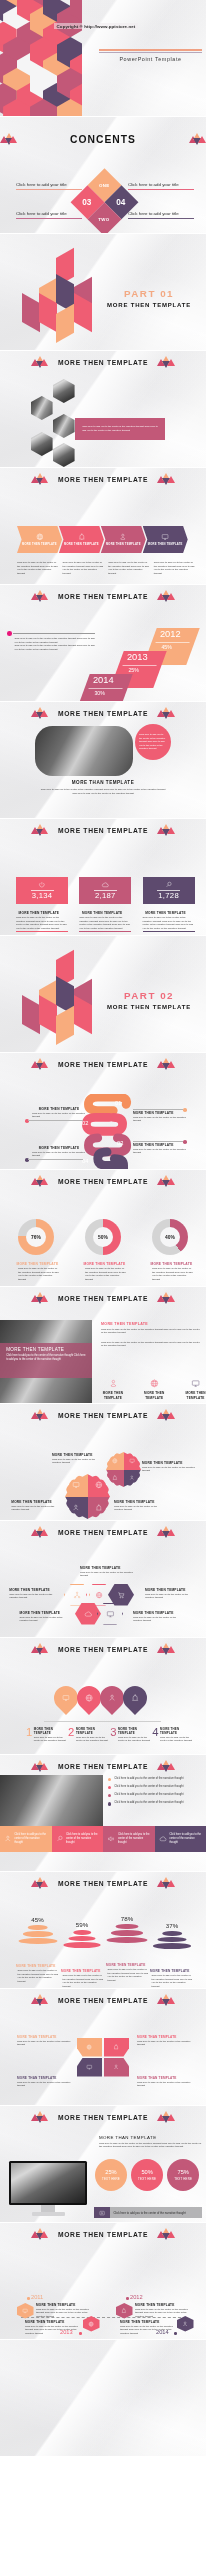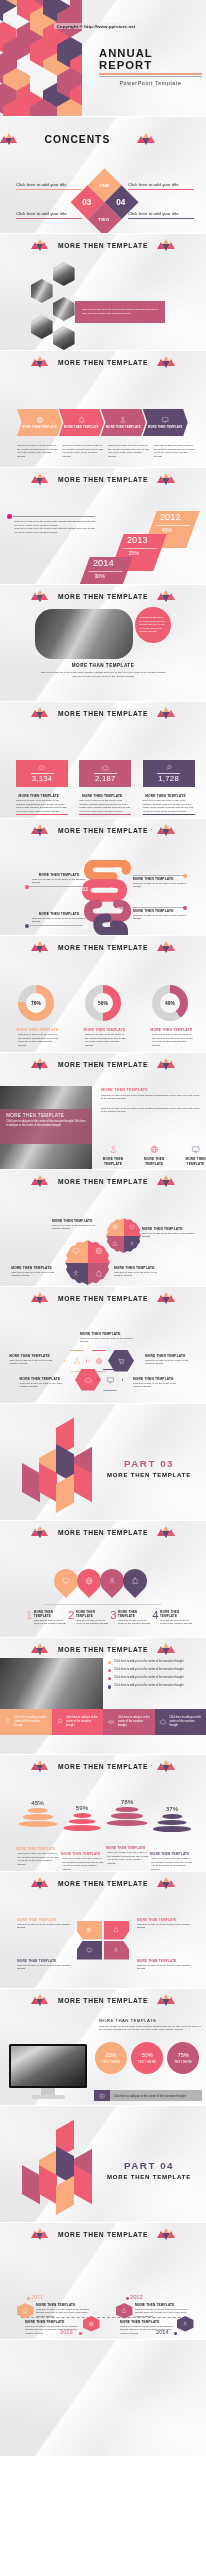--- a/index.html
+++ b/index.html
@@ -52,21 +52,21 @@
     background: rgba(240,235,238,.55); padding:0.5px 2.6px;
   }
   .big-title { position:absolute; left:99px; top:47px; width:103px; }
   .big-title .l1 { font-size:11.3px; font-weight:700; letter-spacing:1px; color:#1b1b1b; }
   .big-title .rule { height:1.5px; background:#f0a183; margin:2.1px 0 1px 0; }
   .big-title .rule2 { height:1px; background:#b6a8bb; margin-bottom:3.6px; }
   .big-title .l2 { font-size:5.4px; letter-spacing:0.6px; color:#3a3a3a; text-align:center; }
 
   
   .contents-title { position:absolute; top:15.5px; left:0; right:0; display:flex;
-    align-items:center; justify-content:flex-start; gap:27px; }
+    align-items:center; justify-content:space-between; gap:27px; }
   .contents-title .ct { font-size:10.3px; font-weight:700; letter-spacing:1px; color:#141414; }
   .diamond-grid { position:absolute; left:81px; top:61px; width:47px; height:47px; transform:rotate(45deg); }
   .dq { position:absolute; width:24px; height:24px; display:flex; align-items:center; justify-content:center; }
   .dq span { transform:rotate(-45deg); color:#fff; font-weight:700; }
   .dq.one   { left:0;   top:0;    background:#f8ac7d; }
   .dq.four  { left:24px; top:0;   background:#5d4a6e; }
   .dq.three { left:0;   top:24px; background:#ef5d73; }
   .dq.two   { left:24px; top:24px; background:#c25878; }
   .dq.one span, .dq.two span { font-size:4.4px; letter-spacing:0.3px; }
   .dq.three span, .dq.four span { font-size:8.2px; }
@@ -185,21 +185,20 @@
       <div class="hexcell" style="left:43px;top:83px;background:#5d4a6e"></div>
       <div class="hexcell" style="left:57px;top:68px;background:#c25878"></div>
       <div class="hexcell" style="left:70px;top:83px;background:#ef5d73"></div>
       <div class="hexcell" style="left:-10.3px;top:83px;background:#c25878"></div>
       <div class="hexcell" style="left:3.1px;top:99px;background:#ef5d73"></div>
       <div class="hexcell" style="left:30px;top:99px;background:#c25878"></div>
       <div class="hexcell" style="left:57px;top:99px;background:#f8ac7d"></div>
     </div>
     <div class="copy-url">Copyright ® http://www.pptstore.net</div>
     <div class="big-title">
-      <div class="l1">ANNUAL  REPORT</div>
       <div class="rule"></div>
       <div class="rule2"></div>
       <div class="l2">PowerPoint  Template</div>
     </div>
   </div>
 
   <div class="slide">
     <div class="contents-title">
       <div class="cubemark">
           <i class="cm-a"></i>
@@ -240,20 +239,36 @@
     <div class="ct-item ct-l2">
       <div class="txt">Click here to add your title</div>
         <div class="ul"></div>
       </div>
     <div class="ct-item ct-r2">
       <div class="txt">Click here to add your title</div>
         <div class="ul"></div>
       </div>
   </div>
 
+  <div class="slide">
+    <div class="part-iso">
+      <div class="pi r1"></div>
+        <div class="pi r2"></div>
+        <div class="pi r3"></div>
+        <div class="pi r4"></div>
+      <div class="pi r5"></div>
+        <div class="pi r6"></div>
+        <div class="pi r7"></div>
+        <div class="pi r8"></div>
+    </div>
+    <div class="part-txt">
+      <div class="pn" style="color:#f3a983">PART 01</div>
+      <div class="ps">MORE THEN TEMPLATE</div>
+    </div>
+  </div>
 
   <div class="slide">
     <div class="sec-head">
       <div class="cubemark">
           <i class="cm-a"></i>
           <i class="cm-b"></i>
           <i class="cm-c"></i>
           <i class="cm-d"></i>
         </div>
       <div class="ttl">MORE THEN TEMPLATE</div>
@@ -467,20 +482,36 @@
         <div class="body-txt" style="margin-top:1px">Click here to add you to the center of the narrative Thought Click here to add you to the center of the narrative thought Click here to add you to the center of the narrative thought</div>
       </div>
     </div>
     <div style="position:absolute;left:16px;bottom:3.1px;display:flex;gap:11.3px">
       <div style="width:52px;height:1px;background:#ef5d73"></div>
       <div style="width:52px;height:1px;background:#c25878"></div>
       <div style="width:52px;height:1px;background:#5d4a6e"></div>
     </div>
   </div>
 
+  <div class="slide">
+    <div class="part-iso">
+      <div class="pi r1"></div>
+        <div class="pi r2"></div>
+        <div class="pi r3"></div>
+        <div class="pi r4"></div>
+      <div class="pi r5"></div>
+        <div class="pi r6"></div>
+        <div class="pi r7"></div>
+        <div class="pi r8"></div>
+    </div>
+    <div class="part-txt">
+      <div class="pn" style="color:#ef6c7c">PART 02</div>
+      <div class="ps">MORE THEN TEMPLATE</div>
+    </div>
+  </div>
 
   <div class="slide">
     <div class="sec-head">
       <div class="cubemark">
           <i class="cm-a"></i>
           <i class="cm-b"></i>
           <i class="cm-c"></i>
           <i class="cm-d"></i>
         </div>
       <div class="ttl">MORE THEN TEMPLATE</div>
@@ -804,36 +835,20 @@
     <div style="position:absolute;left:19.6px;top:90px;width:52px">
       <div class="lbl-cap" style="color:#1b1b1b">MORE THEN TEMPLATE</div>
       <div class="body-txt" style="margin-top:0.5px">Click here to add  you to the  center of the  narrative thought</div>
     </div>
     <div style="position:absolute;left:133px;top:90px;width:52px">
       <div class="lbl-cap" style="color:#1b1b1b">MORE THEN TEMPLATE</div>
       <div class="body-txt" style="margin-top:0.5px">Click here to add  you to the  center of the  narrative thought</div>
     </div>
   </div>
 
-  <div class="slide">
-    <div class="part-iso">
-      <div class="pi r1"></div>
-        <div class="pi r2"></div>
-        <div class="pi r3"></div>
-        <div class="pi r4"></div>
-      <div class="pi r5"></div>
-        <div class="pi r6"></div>
-        <div class="pi r7"></div>
-        <div class="pi r8"></div>
-    </div>
-    <div class="part-txt">
-      <div class="pn" style="color:#c25878">PART 03</div>
-      <div class="ps">MORE THEN TEMPLATE</div>
-    </div>
-  </div>
 
   <div class="slide">
     <div class="sec-head">
       <div class="cubemark">
           <i class="cm-a"></i>
           <i class="cm-b"></i>
           <i class="cm-c"></i>
           <i class="cm-d"></i>
         </div>
       <div class="ttl">MORE THEN TEMPLATE</div>
@@ -1170,36 +1185,20 @@
               <path d="M10 9.6l5 2.6-5 2.6z"></path>
             </svg>
           </span>
       </div>
       <div style="width:92px;height:11.3px;background:#b4b4b6;display:flex;align-items:center;padding-left:4.1px">
         <span style="font-size:2.8px;color:#2b2b2b">Click here to add you to the center of the narrative thought</span>
       </div>
     </div>
   </div>
 
-  <div class="slide">
-    <div class="part-iso">
-      <div class="pi r1"></div>
-        <div class="pi r2"></div>
-        <div class="pi r3"></div>
-        <div class="pi r4"></div>
-      <div class="pi r5"></div>
-        <div class="pi r6"></div>
-        <div class="pi r7"></div>
-        <div class="pi r8"></div>
-    </div>
-    <div class="part-txt">
-      <div class="pn" style="color:#5d4a6e">PART 04</div>
-      <div class="ps">MORE THEN TEMPLATE</div>
-    </div>
-  </div>
 
   <div class="slide">
     <div class="sec-head">
       <div class="cubemark">
           <i class="cm-a"></i>
           <i class="cm-b"></i>
           <i class="cm-c"></i>
           <i class="cm-d"></i>
         </div>
       <div class="ttl">MORE THEN TEMPLATE</div>

